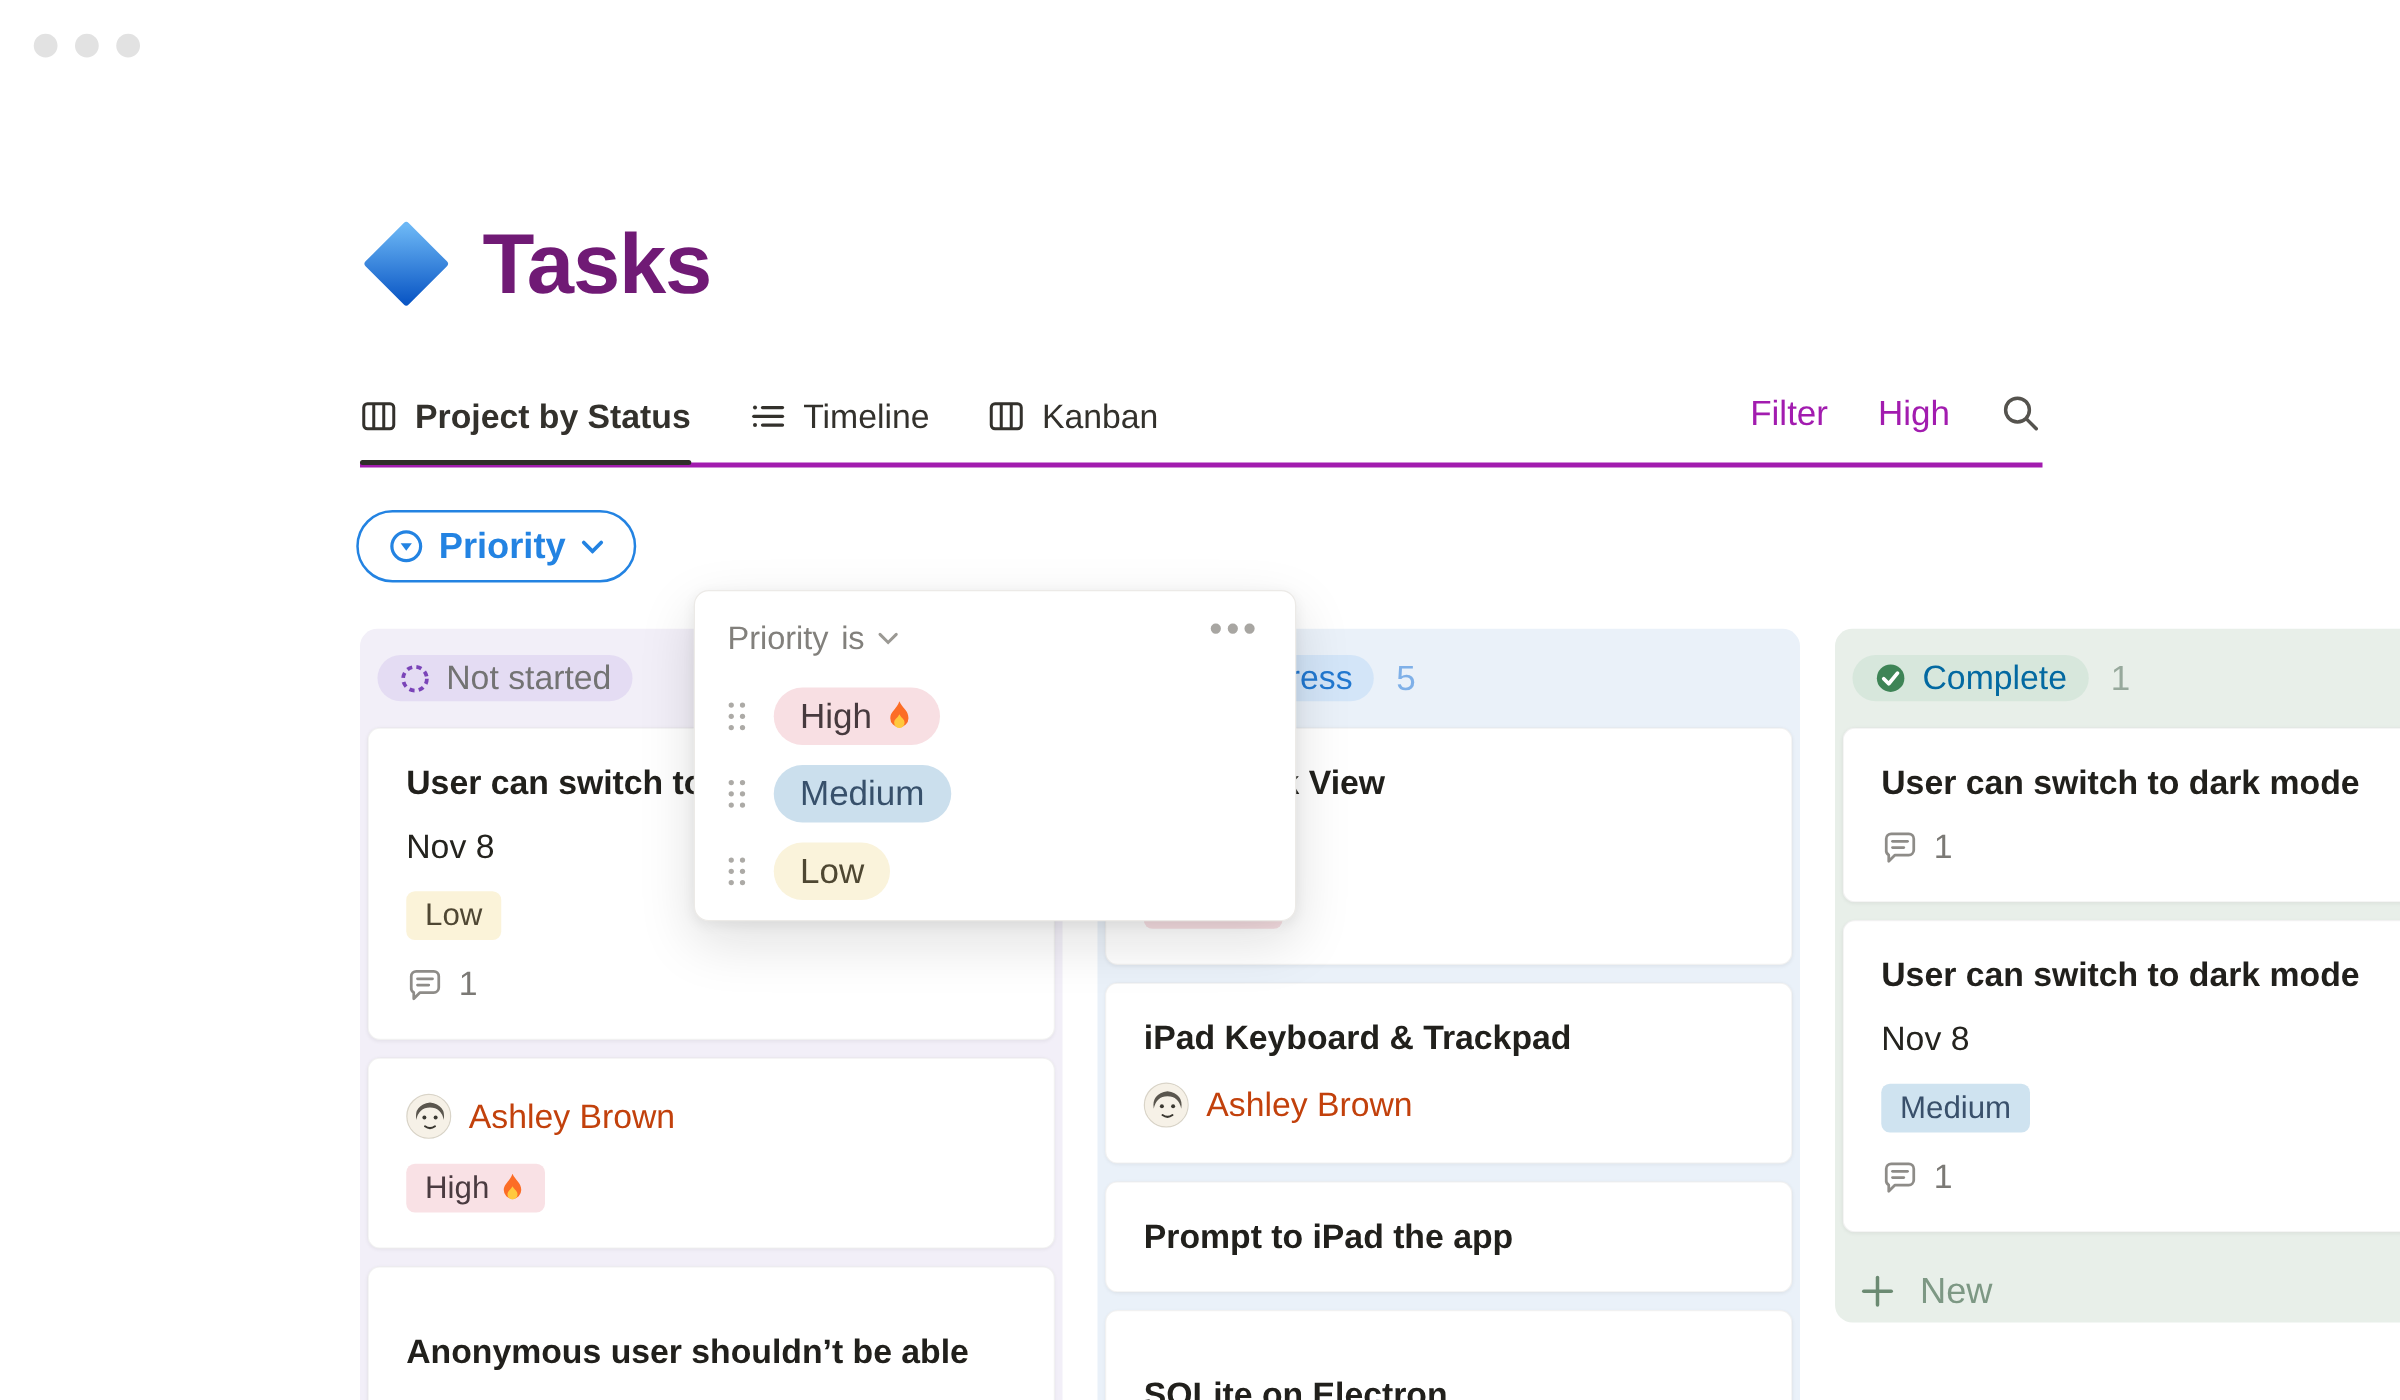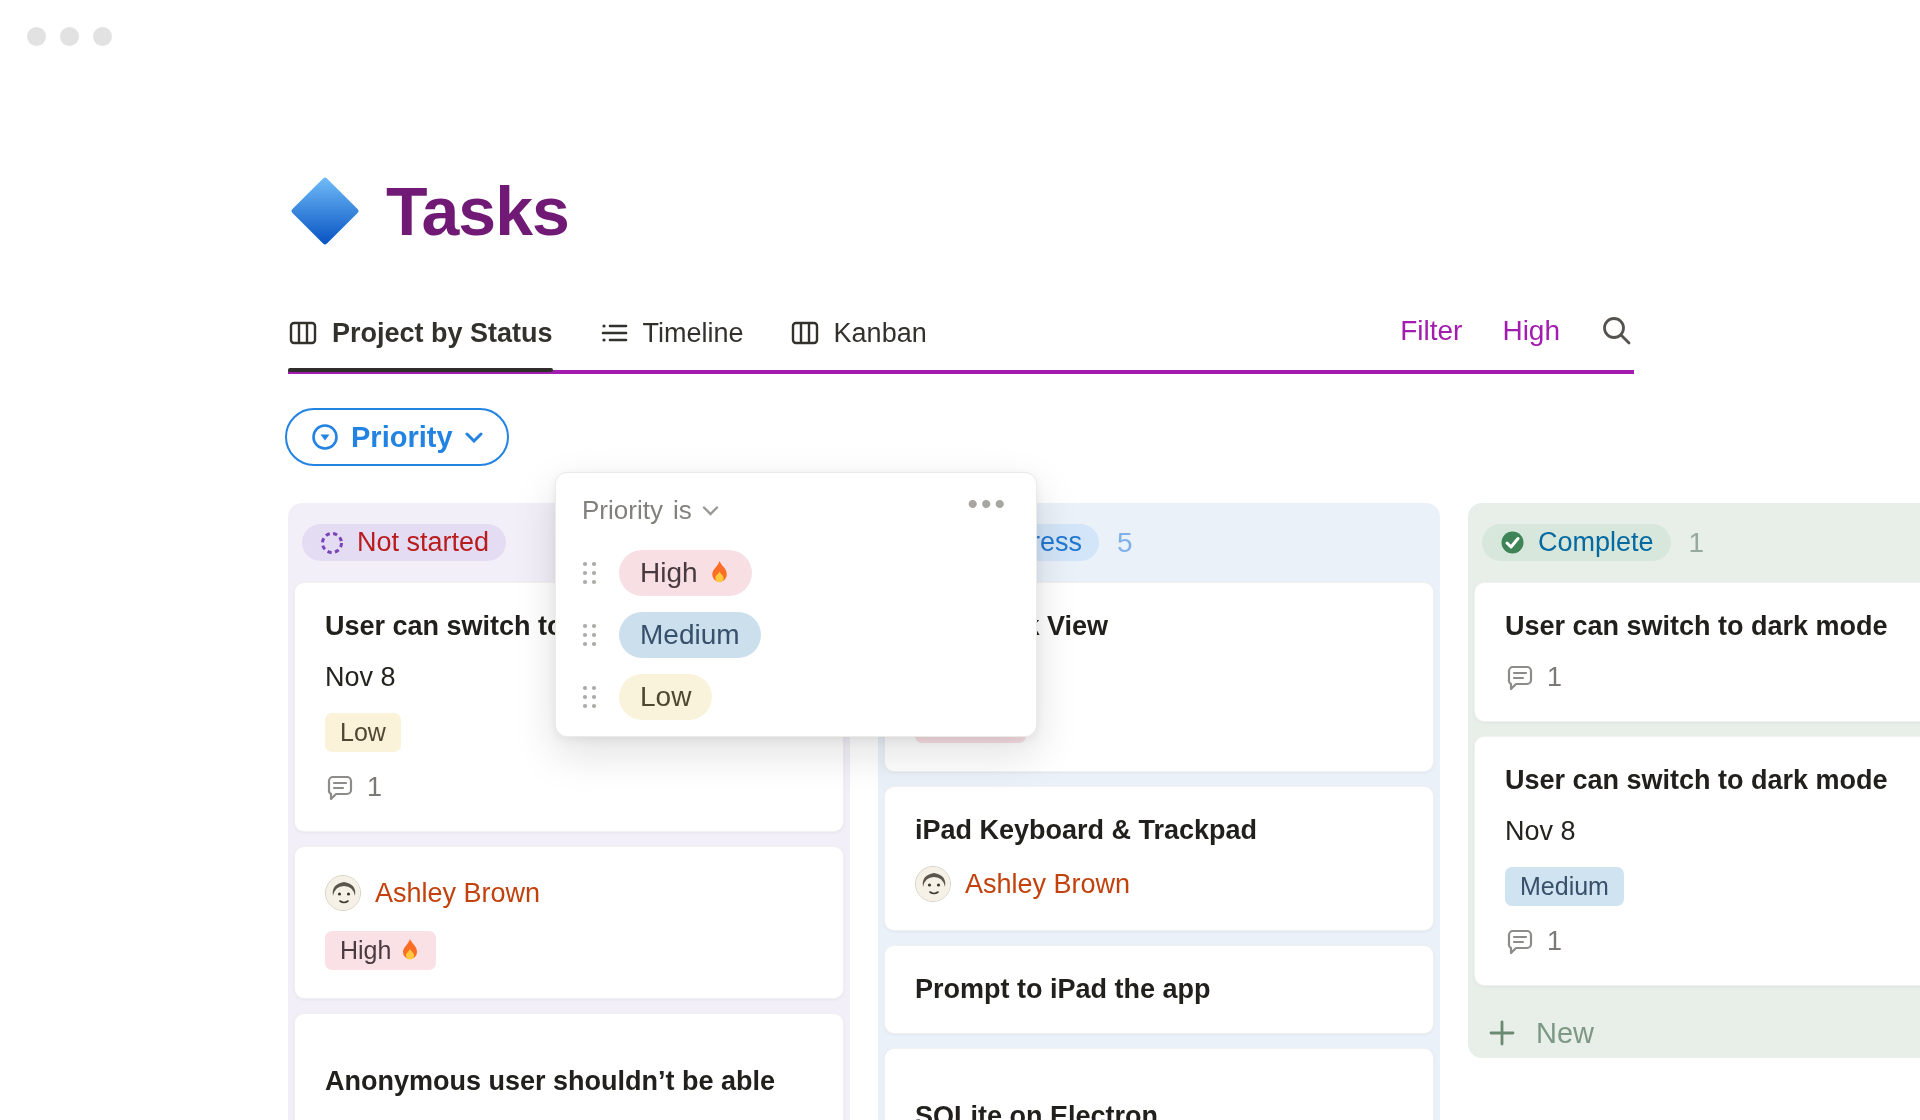--- a/index.html
+++ b/index.html
@@ -29,21 +29,21 @@
   .fpill { display:flex; align-items:center; gap:12px; height:58px; padding:0 24px;
     border:2px solid #2383E2; border-radius:30px; color:#2383E2; font-size:29px; font-weight:600; background:#fff; cursor:pointer; }
 
   
   .column { position:absolute; top:503px; width:562px; padding:0 6px; border-radius:14px 14px 0 0; }
   .col-notstarted { left:288px; height:617px; background:#F2EFF8; }
   .col-inprogress { left:878px; height:617px; background:#EAF1F9; }
   .col-complete  { left:1468px; height:555px; background:#E8EFE9; border-radius:14px; }
   .col-header { height:79px; display:flex; align-items:center; padding-left:8px; }
   .badge { display:inline-flex; align-items:center; gap:12px; height:37px; padding:0 17px; border-radius:19px; font-size:27px; font-weight:500; white-space:nowrap; }
-  .badge.purple { background:#E4DCF3; color:#b91c1c; }
+  .badge.purple { background:#E4DCF3; color:#737373; }
   .badge.blue   { background:#D3E5F8; color:#2278D0; }
   .badge.green  { background:#D7E7DC; color:#0369a1; }
   .col-count { font-size:28px; margin-left:18px; }
   .count-blue { color:#7FB0E8; }
   .count-green { color:#97A99C; }
 
   .cards { display:flex; flex-direction:column; gap:14px; }
   .card { background:#fff; border:1px solid rgba(0,0,0,0.055); border-radius:10px;
     box-shadow:0 1px 3px rgba(0,0,0,0.05); padding:28px 30px; display:flex; flex-direction:column; gap:20px; cursor:pointer; }
   .card-title { font-size:27px; font-weight:600; color:#21201C; line-height:1.15; }

